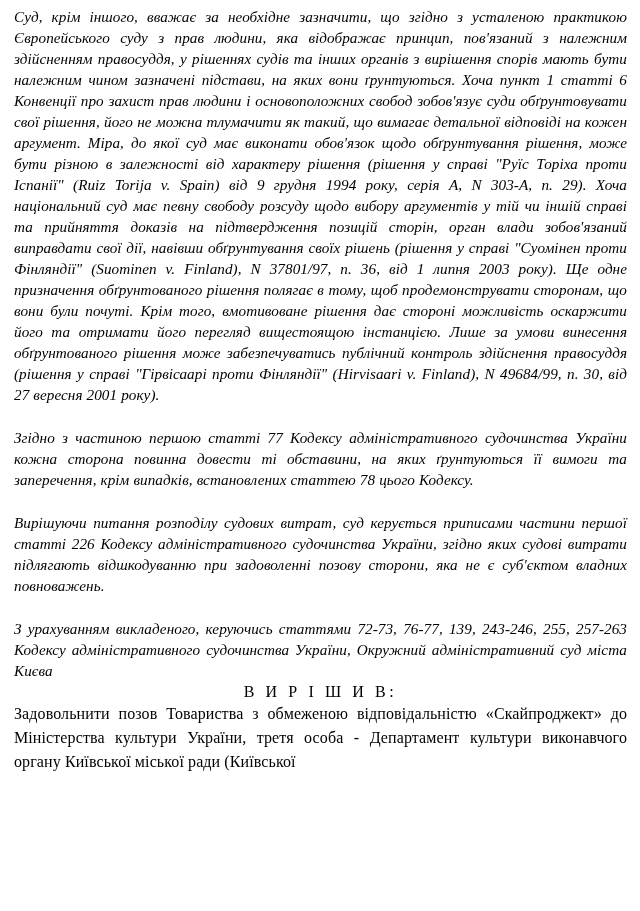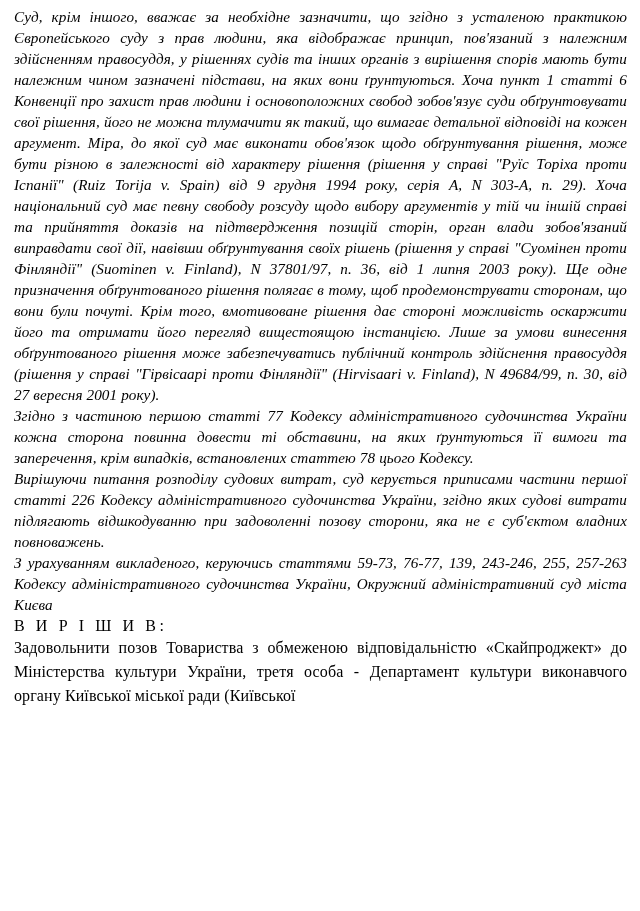--- a/index.html
+++ b/index.html
@@ -30,29 +30,29 @@
     font-size: 15.2px;
     line-height: 21px;
     text-align: justify;
     text-justify: inter-word;
     font-style: italic;
     margin: 0 0 0 0;
     letter-spacing: 0.05px;
     word-spacing: 0.2px;
     hyphens: none;
   }
-  .gap-md { }
+  .gap-md { margin-top: 22px; }
   .gap-lg { margin-top: 24px; }
 
   .verdict-heading {
     font-style: normal;
     font-size: 16px;
     line-height: 21px;
     letter-spacing: 3.6px;
-    text-align: left;
+    text-align: center;
     margin: 0;
   }
 
   .final-para {
     font-style: normal;
     font-size: 16px;
     line-height: 24px;
     text-align: justify;
     text-justify: inter-word;
     margin: 0;
@@ -65,19 +65,19 @@
 <div id="page">
 
   <p class="para">Суд, крім іншого, вважає за необхідне зазначити, що згідно з усталеною практикою Європейського суду з прав людини, яка відображає принцип, пов'язаний з належним здійсненням правосуддя, у рішеннях судів та інших органів з вирішення спорів мають бути належним чином зазначені підстави, на яких вони ґрунтуються. Хоча пункт 1 статті 6 Конвенції про захист прав людини і основоположних свобод зобов'язує суди обґрунтовувати свої рішення, його не можна тлумачити як такий, що вимагає детальної відповіді на кожен аргумент. Міра, до якої суд має виконати обов'язок щодо обґрунтування рішення, може бути різною в залежності від характеру рішення (рішення у справі "Руїс Торіха проти Іспанії" (Ruiz Torija v. Spain) від 9 грудня 1994 року, серія А, N 303-А, п. 29). Хоча національний суд має певну свободу розсуду щодо вибору аргументів у тій чи іншій справі та прийняття доказів на підтвердження позицій сторін, орган влади зобов'язаний виправдати свої дії, навівши обґрунтування своїх рішень (рішення у справі "Суомінен проти Фінляндії" (Suominen v. Finland), N 37801/97, п. 36, від 1 липня 2003 року). Ще одне призначення обґрунтованого рішення полягає в тому, щоб продемонструвати сторонам, що вони були почуті. Крім того, вмотивоване рішення дає стороні можливість оскаржити його та отримати його перегляд вищестоящою інстанцією. Лише за умови винесення обґрунтованого рішення може забезпечуватись публічний контроль здійснення правосуддя (рішення у справі "Гірвісаарі проти Фінляндії" (Hirvisaari v. Finland), N 49684/99, п. 30, від 27 вересня 2001 року).</p>
 
   <p class="para gap-md">Згідно з частиною першою статті 77 Кодексу адміністративного судочинства України кожна сторона повинна довести ті обставини, на яких ґрунтуються її вимоги та заперечення, крім випадків, встановлених статтею 78 цього Кодексу.</p>
 
   <p class="para gap-md">Вирішуючи питання розподілу судових витрат, суд керується приписами частини першої статті 226 Кодексу адміністративного судочинства України, згідно яких судові витрати підлягають відшкодуванню при задоволенні позову сторони, яка не є суб'єктом владних повноважень.</p>
 
 
 
-  <p class="para gap-md">З урахуванням викладеного, керуючись статтями 59-73, 76-77, 139, 243-246, 255, 257-263 Кодексу адміністративного судочинства України, Окружний адміністративний суд міста Києва</p>
+  <p class="para gap-md">З урахуванням викладеного, керуючись статтями 72-73, 76-77, 139, 243-246, 255, 257-263 Кодексу адміністративного судочинства України, Окружний адміністративний суд міста Києва</p>
 
   <p class="verdict-heading gap-lg">В И Р І Ш И В:</p>
 
   <p class="final-para gap-lg">Задовольнити позов Товариства з обмеженою відповідальністю «Скайпроджект» до Міністерства культури України, третя особа - Департамент культури виконавчого органу Київської міської ради (Київської</p>
 
 </div>
 
 </body></html>

